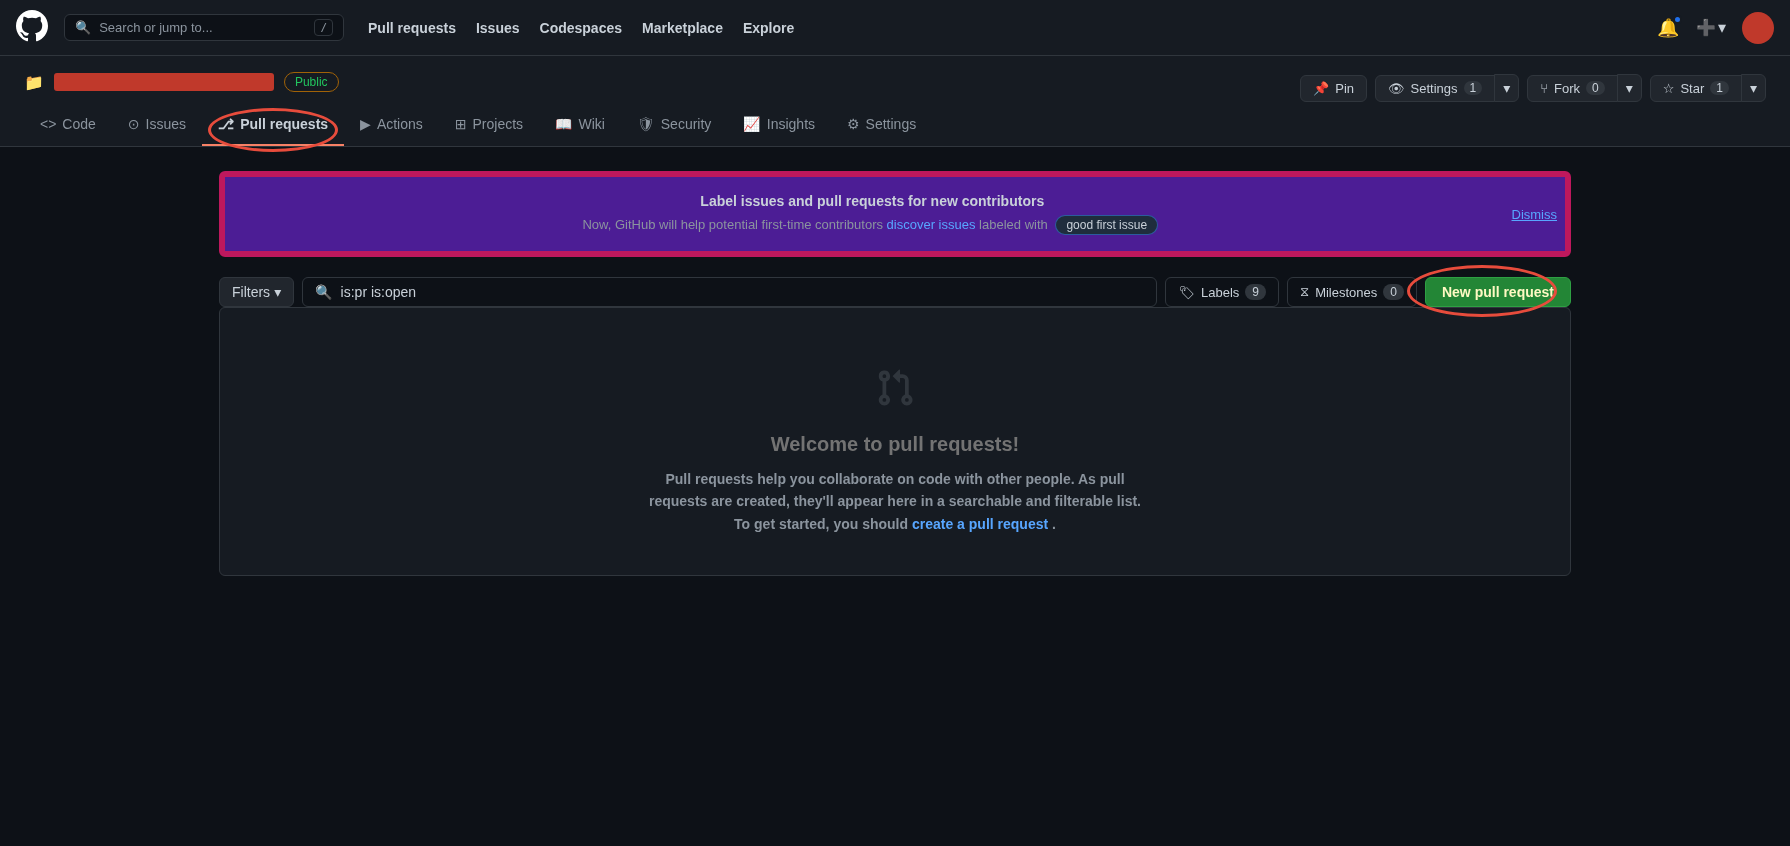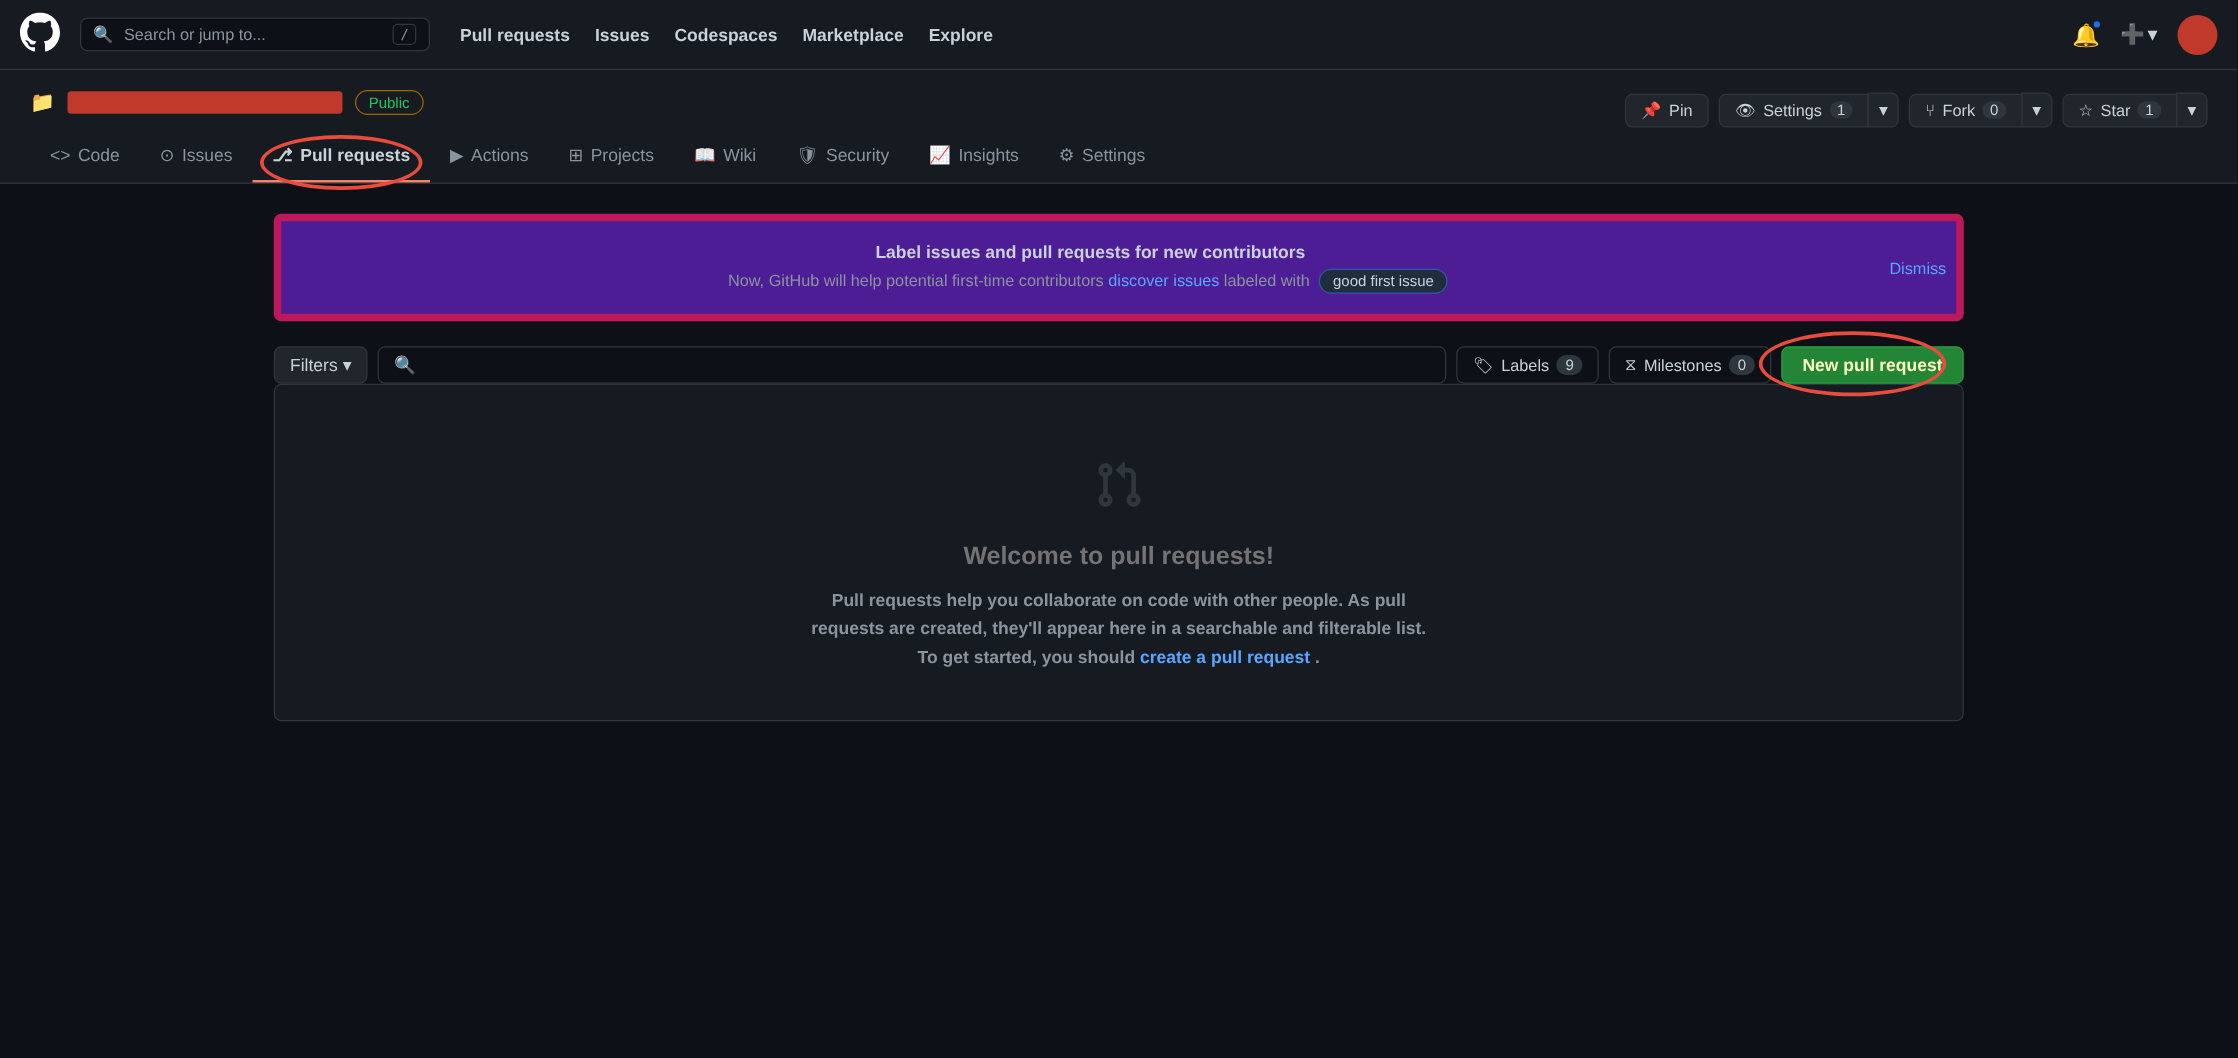--- a/index.html
+++ b/index.html
@@ -247,20 +247,21 @@
       font-size: 12px;
       color: #c9d1d9;
       display: inline-block;
       margin: 0 4px;
     }
     .dismiss-link {
       color: #58a6ff;
       font-size: 13px;
       cursor: pointer;
       white-space: nowrap;
+      text-decoration: underline;
     }
 
     
     .filters-row {
       display: flex;
       align-items: center;
       gap: 8px;
       margin-bottom: 0;
     }
     .filters-btn {
@@ -516,20 +517,21 @@
     <span class="dismiss-link">Dismiss</span>
   </div>
 
   <div class="filters-row">
     <div class="filters-btn">
       <span>Filters</span>
       <span>▾</span>
     </div>
     <div class="search-bar">
       <span class="search-icon">🔍</span>
+      <input type="text" value="is:pr is:open" style="">
     </div>
     <div class="labels-btn">
       <span>🏷</span>
       <span>Labels</span>
       <span class="btn-badge">9</span>
     </div>
     <div class="milestones-btn">
       <span>⧖</span>
       <span>Milestones</span>
       <span class="btn-badge">0</span>

